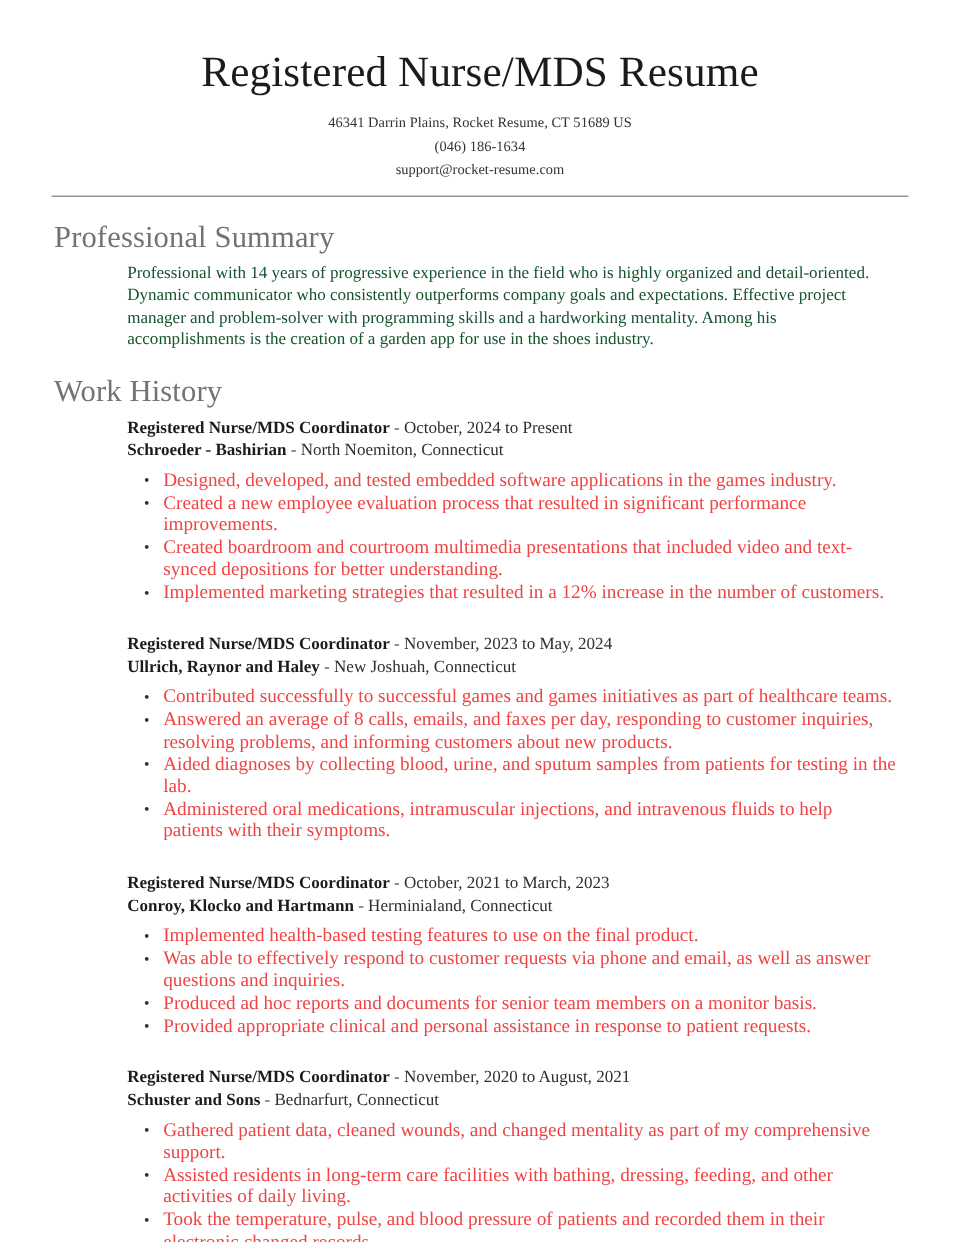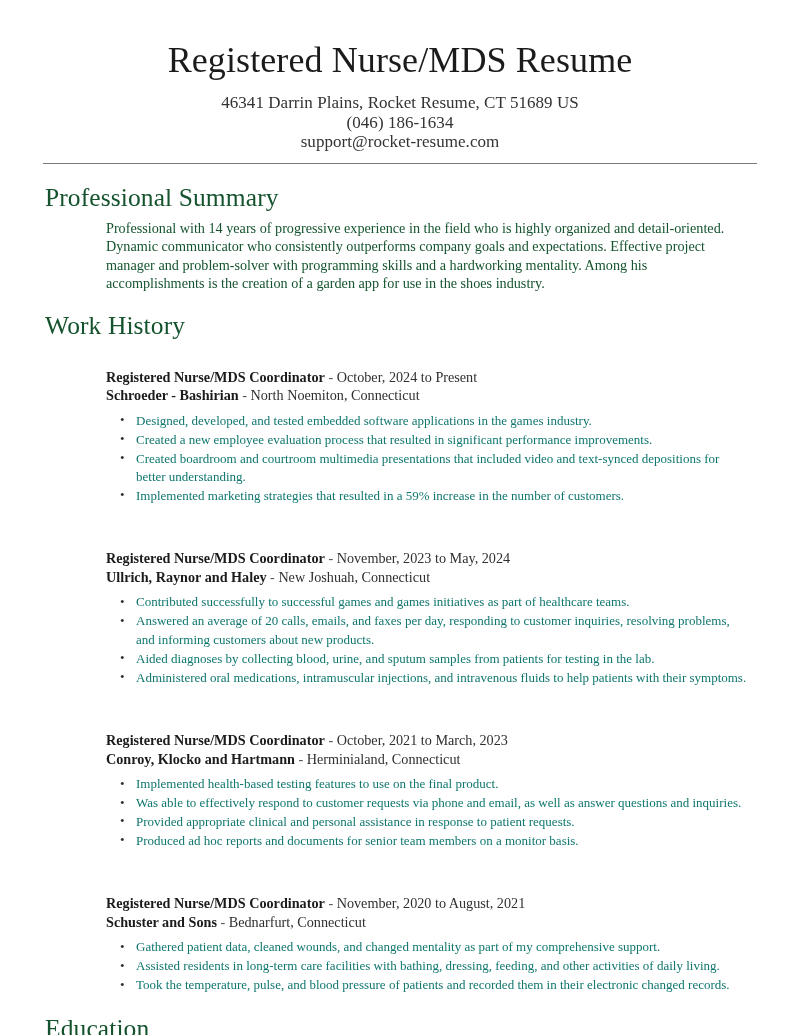--- a/index.html
+++ b/index.html
@@ -32,76 +32,76 @@
     letter-spacing: 0.1px;
     line-height: 1.12;
     margin: 0;
     padding: 40px 45px 0 45px;
   }
   .contact-block {
     text-align: center;
     padding: 13px 45px 0 45px;
   }
   .contact-line {
-    font-size: 17px;
+    font-size: 12px;
     color: #333333;
     line-height: 19.5px;
     letter-spacing: 0.05px;
   }
   .header-rule {
     margin: 11px 43px 0 43px;
     border: 0;
     border-top: 1.6px solid #7a7a7a;
     height: 0;
   }
 
   
   .section { padding: 0 45px 0 45px; }
   .section-heading {
     font-size: 25.5px;
     font-weight: 400;
-    color: #14532d;
+    color: #737373;
     line-height: 1.1;
     margin: 0;
     padding-top: 20px;
     letter-spacing: 0.1px;
   }
   .section-body { padding-left: 61px; padding-top: 7px; }
 
   .summary-text {
     font-size: 14.2px;
     line-height: 18.4px;
     color: #14532d;
     text-align: left;
     padding-right: 8px;
   }
 
   
-  .job { padding-top: 0; margin-top: 20px; }
+  .job { padding-top: 0; }
   .job + .job { padding-top: 24px; }
   .job-line {
     font-size: 14.2px;
     line-height: 18.6px;
     color: #2f2f2f;
   }
   .job-line .strong {
     font-weight: bold;
     color: #1b1b1b;
   }
   .job-line .sep { color: #555555; }
   .job-bullets {
     list-style: none;
     margin: 0;
     padding: 7px 8px 0 11px;
   }
   .job-bullets li {
     position: relative;
-    font-size: 13px;
+    font-size: 16px;
     line-height: 18.4px;
-    color: #0f766e;
+    color: #ef4444;
     padding-left: 19px;
     margin-bottom: 0.5px;
   }
   .job-bullets li::before {
     content: "\2022";
     position: absolute;
     left: 3px;
     top: -0.5px;
     font-size: 13px;
     color: #2f2f2f;
@@ -133,41 +133,41 @@
     <h2 class="section-heading">Work History</h2>
     <div class="section-body">
       <div id="jobs-container">
           <div class="job">
             <div class="job-line"><span class="strong">Registered Nurse/MDS Coordinator</span><span class="sep"> - </span><span>October, 2024 to Present</span></div>
             <div class="job-line"><span class="strong">Schroeder - Bashirian</span><span class="sep"> - </span><span>North Noemiton, Connecticut</span></div>
             <ul class="job-bullets">
               <li>Designed, developed, and tested embedded software applications in the games industry.</li>
               <li>Created a new employee evaluation process that resulted in significant performance improvements.</li>
               <li>Created boardroom and courtroom multimedia presentations that included video and text-synced depositions for better understanding.</li>
-              <li>Implemented marketing strategies that resulted in a 59% increase in the number of customers.</li>
+              <li>Implemented marketing strategies that resulted in a 12% increase in the number of customers.</li>
             </ul>
           </div>
           <div class="job">
             <div class="job-line"><span class="strong">Registered Nurse/MDS Coordinator</span><span class="sep"> - </span><span>November, 2023 to May, 2024</span></div>
             <div class="job-line"><span class="strong">Ullrich, Raynor and Haley</span><span class="sep"> - </span><span>New Joshuah, Connecticut</span></div>
             <ul class="job-bullets">
               <li>Contributed successfully to successful games and games initiatives as part of healthcare teams.</li>
-              <li>Answered an average of 20 calls, emails, and faxes per day, responding to customer inquiries, resolving problems, and informing customers about new products.</li>
+              <li>Answered an average of 8 calls, emails, and faxes per day, responding to customer inquiries, resolving problems, and informing customers about new products.</li>
               <li>Aided diagnoses by collecting blood, urine, and sputum samples from patients for testing in the lab.</li>
               <li>Administered oral medications, intramuscular injections, and intravenous fluids to help patients with their symptoms.</li>
             </ul>
           </div>
           <div class="job">
             <div class="job-line"><span class="strong">Registered Nurse/MDS Coordinator</span><span class="sep"> - </span><span>October, 2021 to March, 2023</span></div>
             <div class="job-line"><span class="strong">Conroy, Klocko and Hartmann</span><span class="sep"> - </span><span>Herminialand, Connecticut</span></div>
             <ul class="job-bullets">
               <li>Implemented health-based testing features to use on the final product.</li>
               <li>Was able to effectively respond to customer requests via phone and email, as well as answer questions and inquiries.</li>
+              <li>Produced ad hoc reports and documents for senior team members on a monitor basis.</li>
               <li>Provided appropriate clinical and personal assistance in response to patient requests.</li>
-              <li>Produced ad hoc reports and documents for senior team members on a monitor basis.</li>
             </ul>
           </div>
           <div class="job">
             <div class="job-line"><span class="strong">Registered Nurse/MDS Coordinator</span><span class="sep"> - </span><span>November, 2020 to August, 2021</span></div>
             <div class="job-line"><span class="strong">Schuster and Sons</span><span class="sep"> - </span><span>Bednarfurt, Connecticut</span></div>
             <ul class="job-bullets">
               <li>Gathered patient data, cleaned wounds, and changed mentality as part of my comprehensive support.</li>
               <li>Assisted residents in long-term care facilities with bathing, dressing, feeding, and other activities of daily living.</li>
               <li>Took the temperature, pulse, and blood pressure of patients and recorded them in their electronic changed records.</li>
             </ul>

